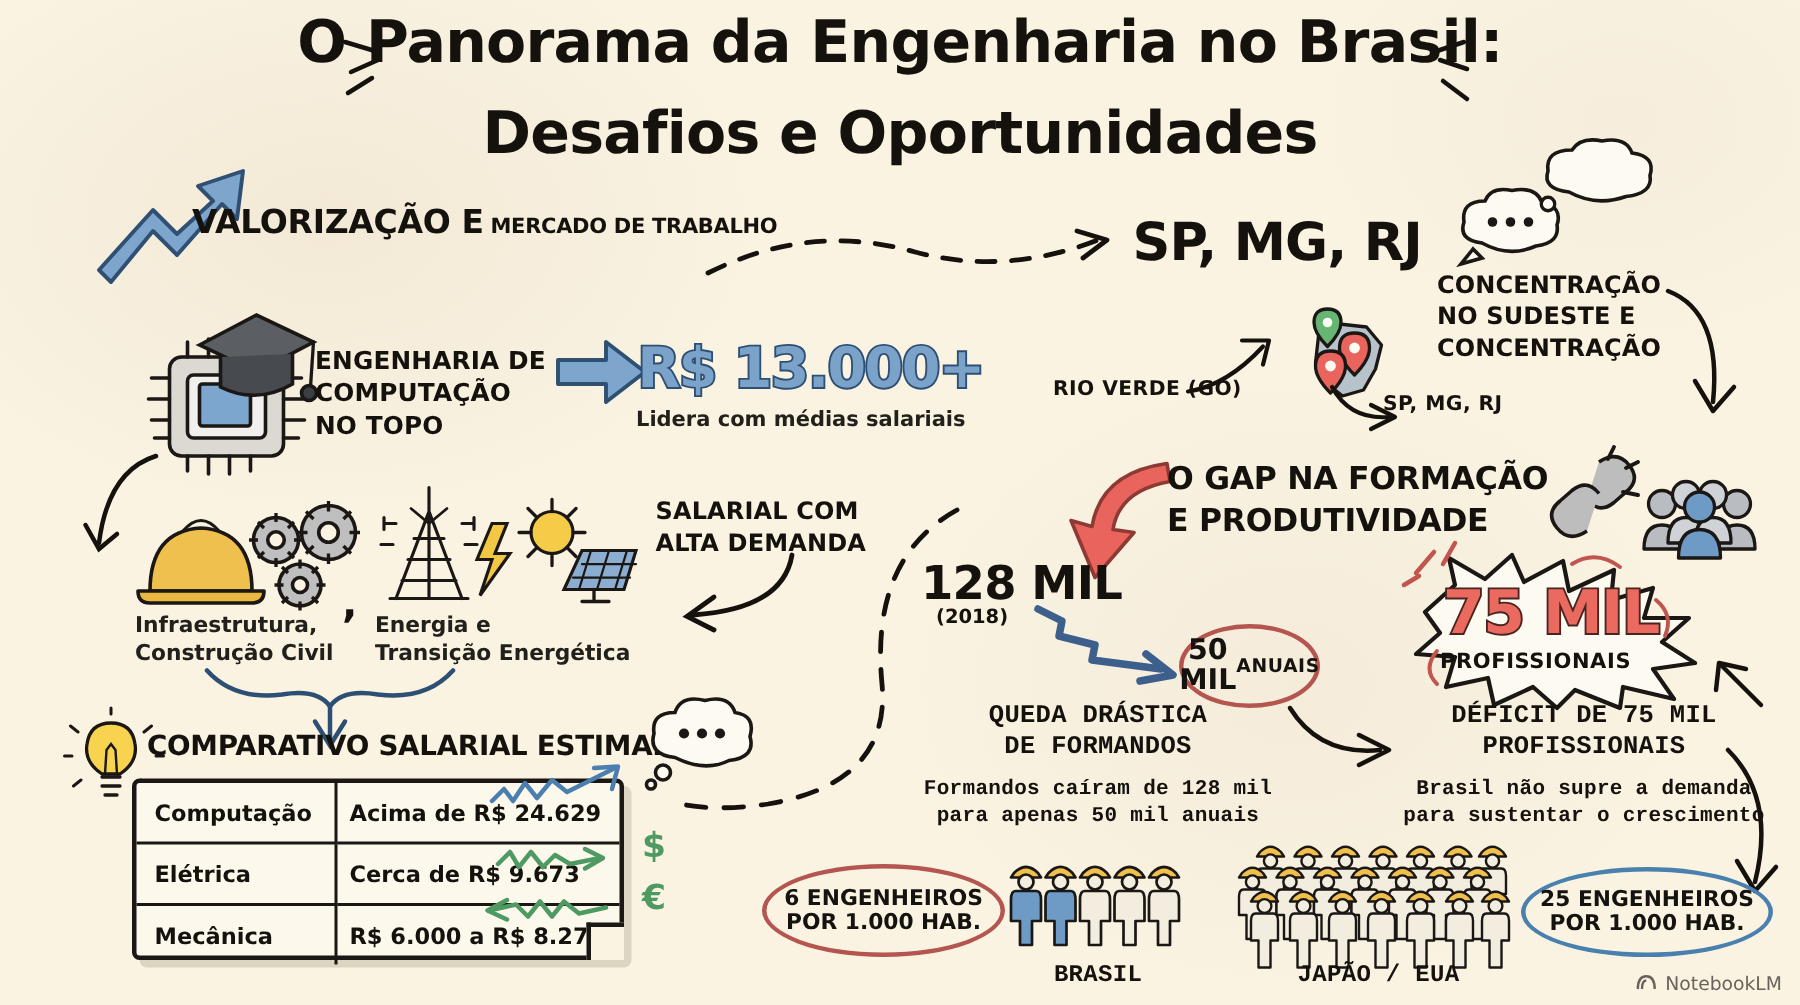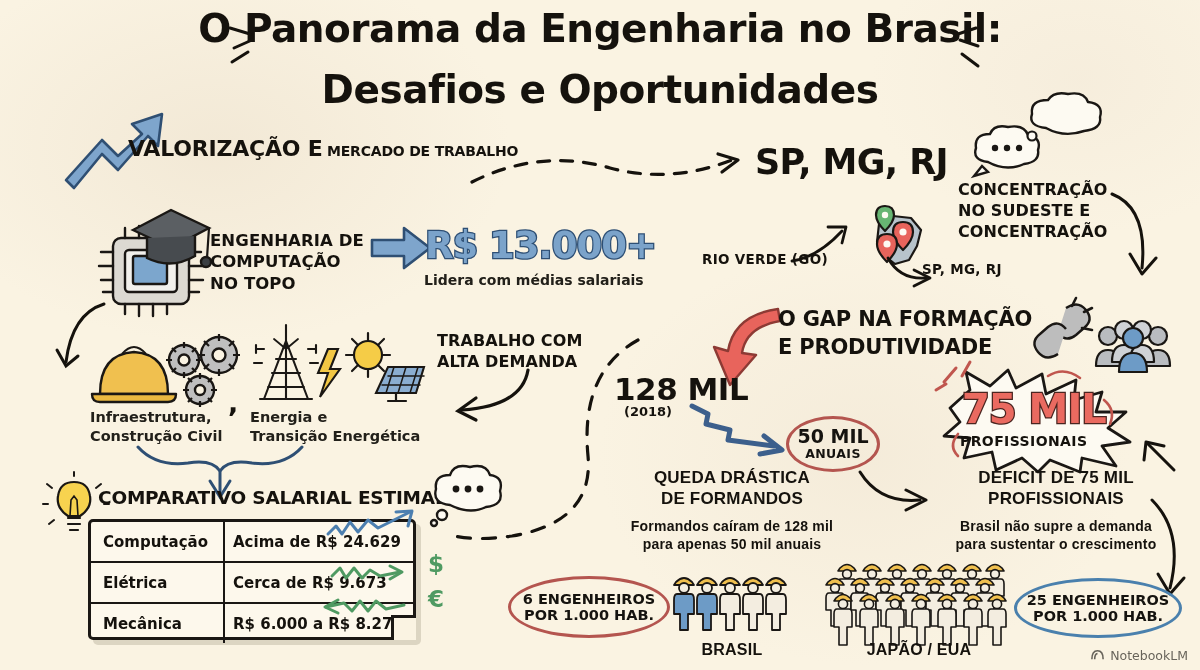--- a/index.html
+++ b/index.html
@@ -106,21 +106,21 @@
     font-family:"DejaVu Sans", sans-serif;font-weight:700;font-size:40px;
     color:#ea6a60;-webkit-text-stroke:2.5px #4a2520;paint-order:stroke fill;
     letter-spacing:-1px;
   }
   .burst-sub{
     font-family:"DejaVu Sans", sans-serif;font-weight:700;font-size:14px;
     color:#15120d;letter-spacing:.4px;
   }
 
   .label-center{
-    font-family:Liberation Sans, sans-serif;font-weight:700;font-size:16.5px;
+    font-family:Liberation Mono, monospace;font-weight:700;font-size:16.5px;
     color:#15120d;text-align:center;letter-spacing:.2px;
   }
   .wm{
     position:absolute;right:12px;bottom:7px;display:flex;align-items:center;gap:5px;
     font-family:"DejaVu Sans", sans-serif;font-size:12.5px;color:#4e4a43;opacity:.85;
   }
   .tiny{font-family:"DejaVu Sans", sans-serif;font-weight:700;font-size:12.5px;color:#15120d;}
   .tiny2{font-family:"DejaVu Sans", sans-serif;font-weight:700;font-size:13.5px;color:#15120d;letter-spacing:.3px;}
 </style>
 </head>
@@ -251,21 +251,21 @@
   <div class="abs cap-reg" style="left:90px;top:408px;font-size:14.5px;line-height:1.28">
     <div>Infraestrutura,</div>
     <div>Construção Civil</div>
   </div>
   <div class="abs cap-reg" style="left:250px;top:408px;font-size:14.5px;line-height:1.28;text-align:left;width:180px">
     <div>Energia e</div>
     <div>Transição Energética</div>
   </div>
 
   <div class="abs cap-bold" style="left:437px;top:331px;font-size:16px;line-height:1.3">
-    <div>TRABALHO COM</div>
+    <div>SALARIAL COM</div>
     <div>ALTA DEMANDA</div>
   </div>
   <svg class="deco" style="left:432px;top:368px" width="110" height="56">
     <g fill="none" stroke="#15120d" stroke-width="3.2" stroke-linecap="round">
       <path d="M96 2 Q90 38 30 42"></path>
         <path d="M44 30 L26 43 L44 52"></path>
     </g>
   </svg>
 
   <svg class="deco" style="left:130px;top:437px" width="200" height="70">
@@ -464,21 +464,21 @@
   <div class="abs big-dark" style="left:614px;top:371px">128 MIL</div>
   <div class="abs tiny" style="left:624px;top:404px;font-size:13px">(2018)</div>
 
   <svg class="deco" style="left:690px;top:400px" width="124" height="60">
     <g fill="none" stroke="#3c5f8c" stroke-width="5" stroke-linecap="round" stroke-linejoin="round">
       <path d="M2 6 L18 14 L16 24 L40 30 L38 40 L84 46"></path>
       <path d="M74 36 L92 50 L70 54"></path>
     </g>
   </svg>
 
-  <div class="oval oval-red" style="left:786px;top:416px;width:88px;height:50px;flex-direction:column;line-height:1.05">
+  <div class="oval oval-red" style="left:786px;top:416px;width:88px;height:50px;flex-direction:row;line-height:1.05">
     <div style="font-size:19px">50 MIL</div>
     <div style="font-size:12.5px;letter-spacing:.4px">ANUAIS</div>
   </div>
 
   <div class="abs label-center" style="left:616px;top:467px;width:232px;font-size:17px;line-height:1.24">
     <div>QUEDA DRÁSTICA</div>
     <div>DE FORMANDOS</div>
   </div>
   <div class="abs label-center" style="left:606px;top:517px;width:252px;font-size:14px;line-height:1.3">
     <div>Formandos caíram de 128 mil</div>

